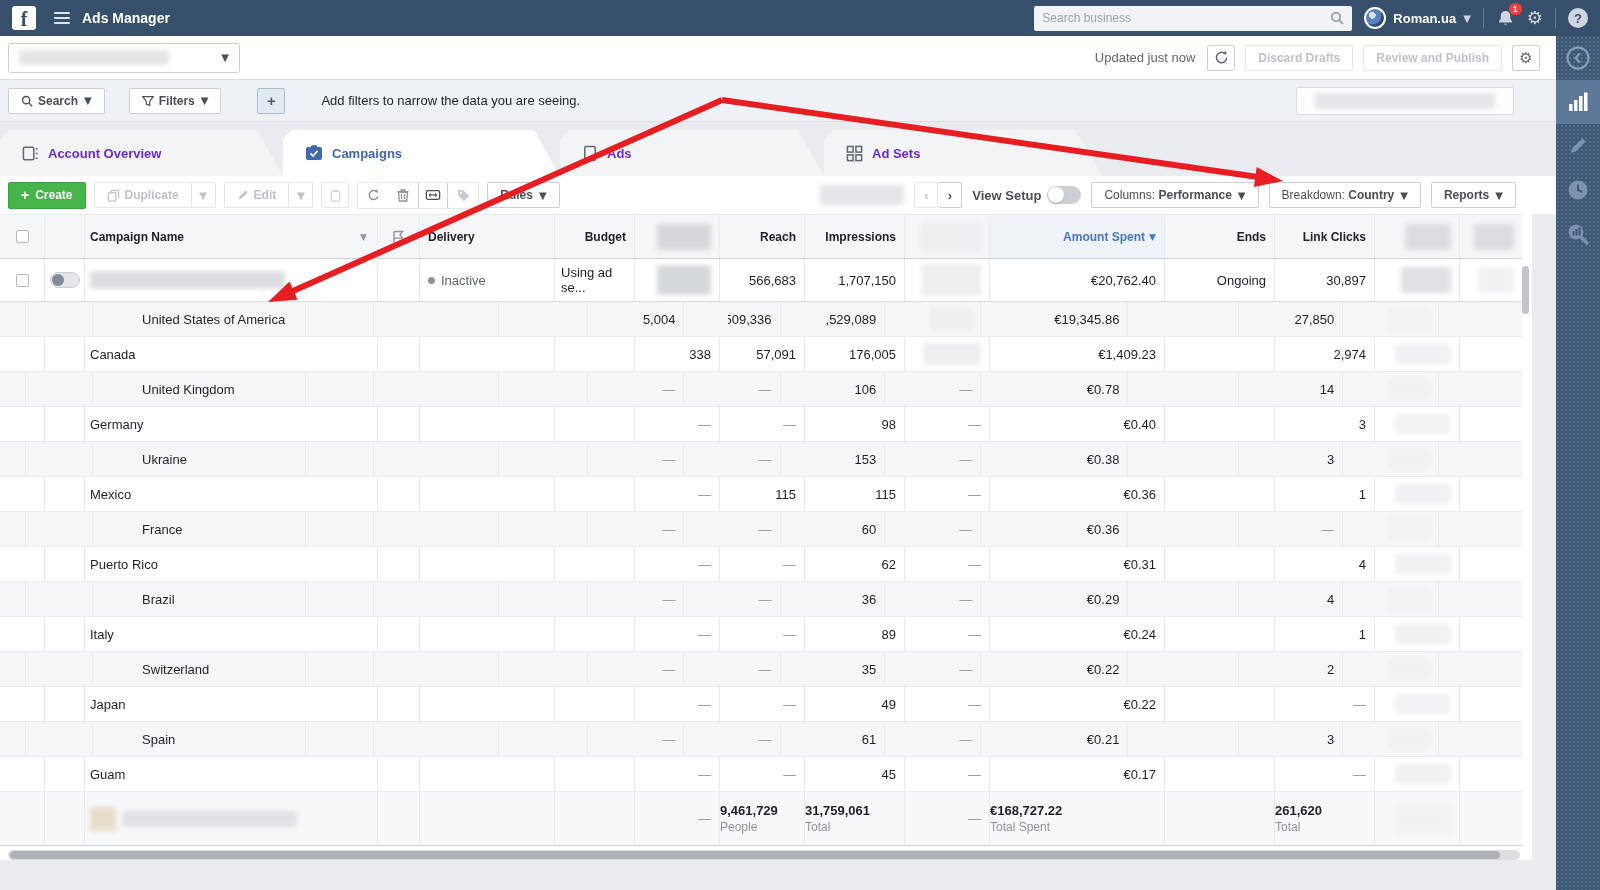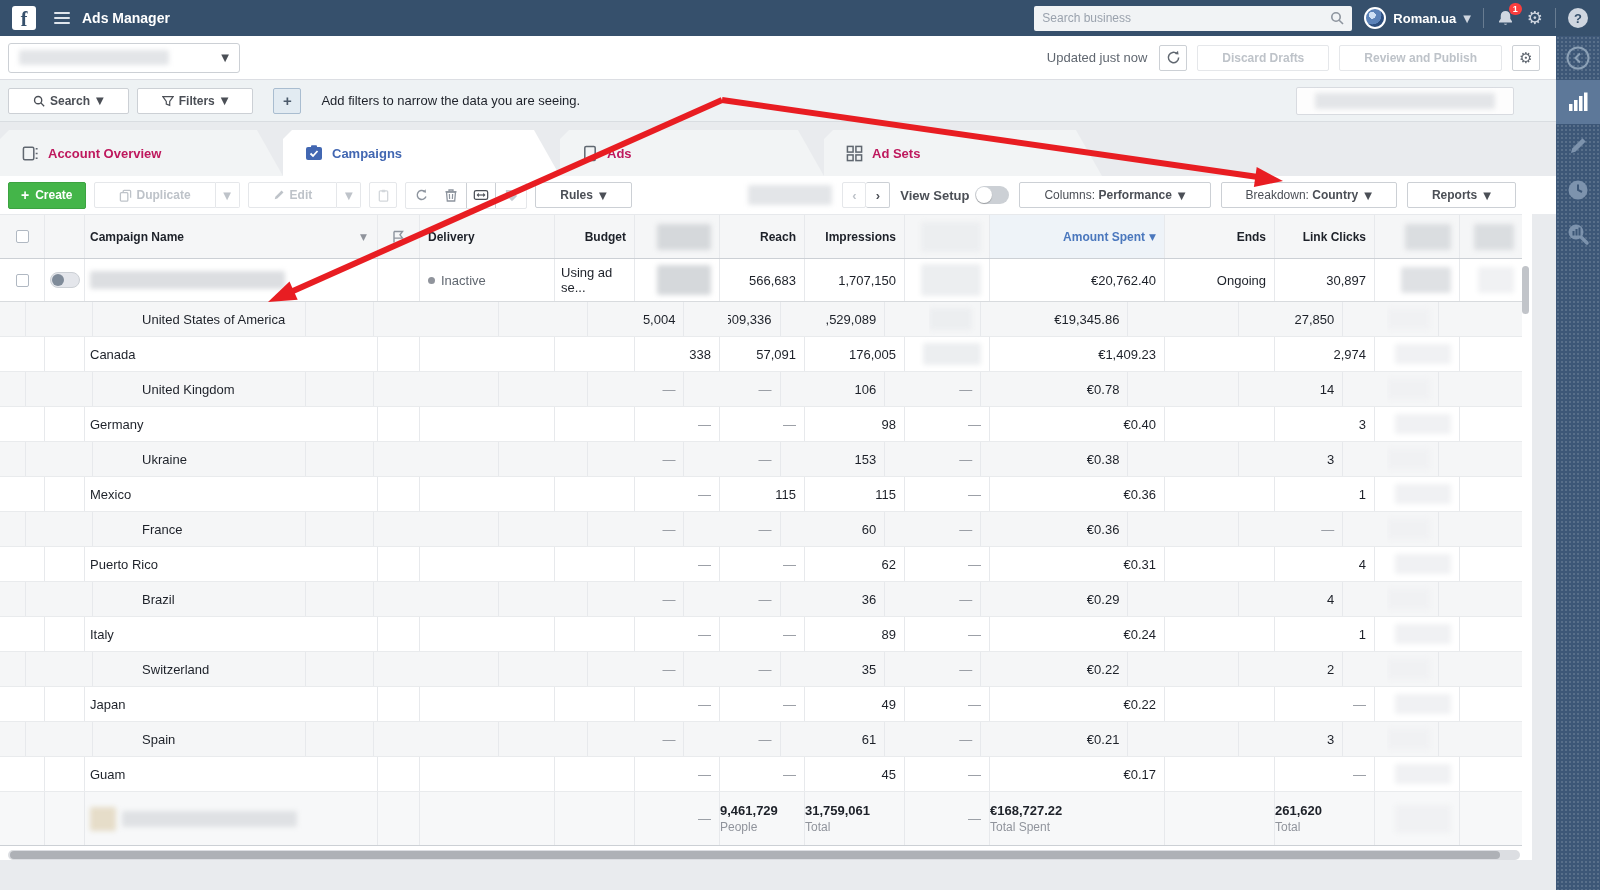--- a/index.html
+++ b/index.html
@@ -25,33 +25,33 @@
   .gear-glyph { font-size:18px; color:#cfd6e0; font-family:"DejaVu Sans",sans-serif; cursor:pointer; line-height:18px; }
   .help-circ { width:20px; height:20px; border-radius:50%; background:#cfd6e0; color:#36506c; font-weight:bold; font-size:13px; display:flex; align-items:center; justify-content:center; cursor:pointer; }
 
   .main { width:1556px; }
 
   
   .account-bar { height:44px; background:#fff; border-bottom:1px solid #dcdee3; display:flex; align-items:center; padding:0 16px 0 8px; }
   .acct-dd { width:232px; height:30px; background:#fff; border:1px solid #ccd0d5; border-radius:3px; display:flex; align-items:center; justify-content:space-between; padding:0 10px; cursor:pointer; }
   .ab-right { margin-left:auto; display:flex; align-items:center; gap:10px; }
   .updated-txt { font-size:13px; color:#606770; margin-right:2px; }
-  .btn { height:26px; border:1px solid #ccd0d5; border-radius:2px; background:#fff; display:inline-flex; align-items:center; justify-content:center; padding:0 24px; font-size:12px; font-weight:bold; color:#4b4f56; cursor:pointer; white-space:nowrap; }
+  .btn { height:26px; border:1px solid #ccd0d5; border-radius:2px; background:#fff; display:inline-flex; align-items:center; justify-content:center; padding:0 12px; font-size:12px; font-weight:bold; color:#4b4f56; cursor:pointer; white-space:nowrap; }
   .btn.disabled { color:#bec3c9; border-color:#e5e7ea; cursor:default; }
   .iconbtn { width:28px; padding:0; }
 
   
-  .filter-bar { height:42px; background:#eef2f4; border-bottom:1px solid #d9dde1; display:flex; align-items:center; padding:0 16px 0 8px; gap:8px; }
+  .filter-bar { height:42px; background:#eef2f4; border-bottom:1px solid #d9dde1; display:flex; align-items:center; padding:0 16px 0 8px; gap:24px; }
   .add-filter-btn { width:28px; height:26px; background:#e2ebf2; border:1px solid #a9bdd0; border-radius:2px; color:#4b5a6b; font-size:15px; font-weight:bold; display:flex; align-items:center; justify-content:center; cursor:pointer; }
   .filter-hint { font-size:13px; color:#1d2129; margin-left:12px; }
   .filter-pill { margin-left:auto; margin-right:26px; width:218px; height:28px; background:#fdfdfd; border:1px solid #d8dbe0; border-radius:2px; display:flex; align-items:center; justify-content:center; }
 
   
   .tabstrip { height:54px; background:#e9ebee; display:flex; align-items:flex-end; padding-left:0; }
-  .tab { height:46px; display:flex; align-items:center; gap:9px; padding-left:22px; font-size:13px; font-weight:bold; color:#be185d; background:#f2f4f5; clip-path:polygon(0 100%, 0 9px, 9px 0, calc(100% - 26px) 0, 100% 100%); filter:drop-shadow(0 0 1px #c6cace); cursor:pointer; }
+  .tab { height:46px; display:flex; align-items:center; gap:9px; padding-left:22px; font-size:13px; font-weight:bold; color:#6d28d9; background:#f2f4f5; clip-path:polygon(0 100%, 0 9px, 9px 0, calc(100% - 26px) 0, 100% 100%); filter:drop-shadow(0 0 1px #c6cace); cursor:pointer; }
   .tab.active { background:#fff; color:#4267b2; }
   .tab-ao { width:283px; }
   .tab-camp { width:277px; }
   .tab-as { width:278px; }
   .tab-ads { width:264px; }
 
   
   .toolbar { height:38px; background:#fff; display:flex; align-items:center; padding:0 40px 0 8px; gap:8px; }
   .btn-create { height:27px; background:#44b549; border:1px solid #3ca341; border-radius:2px; color:#fff; font-size:12px; font-weight:bold; display:inline-flex; align-items:center; gap:6px; padding:0 12px; cursor:pointer; }
   .split { display:inline-flex; }

